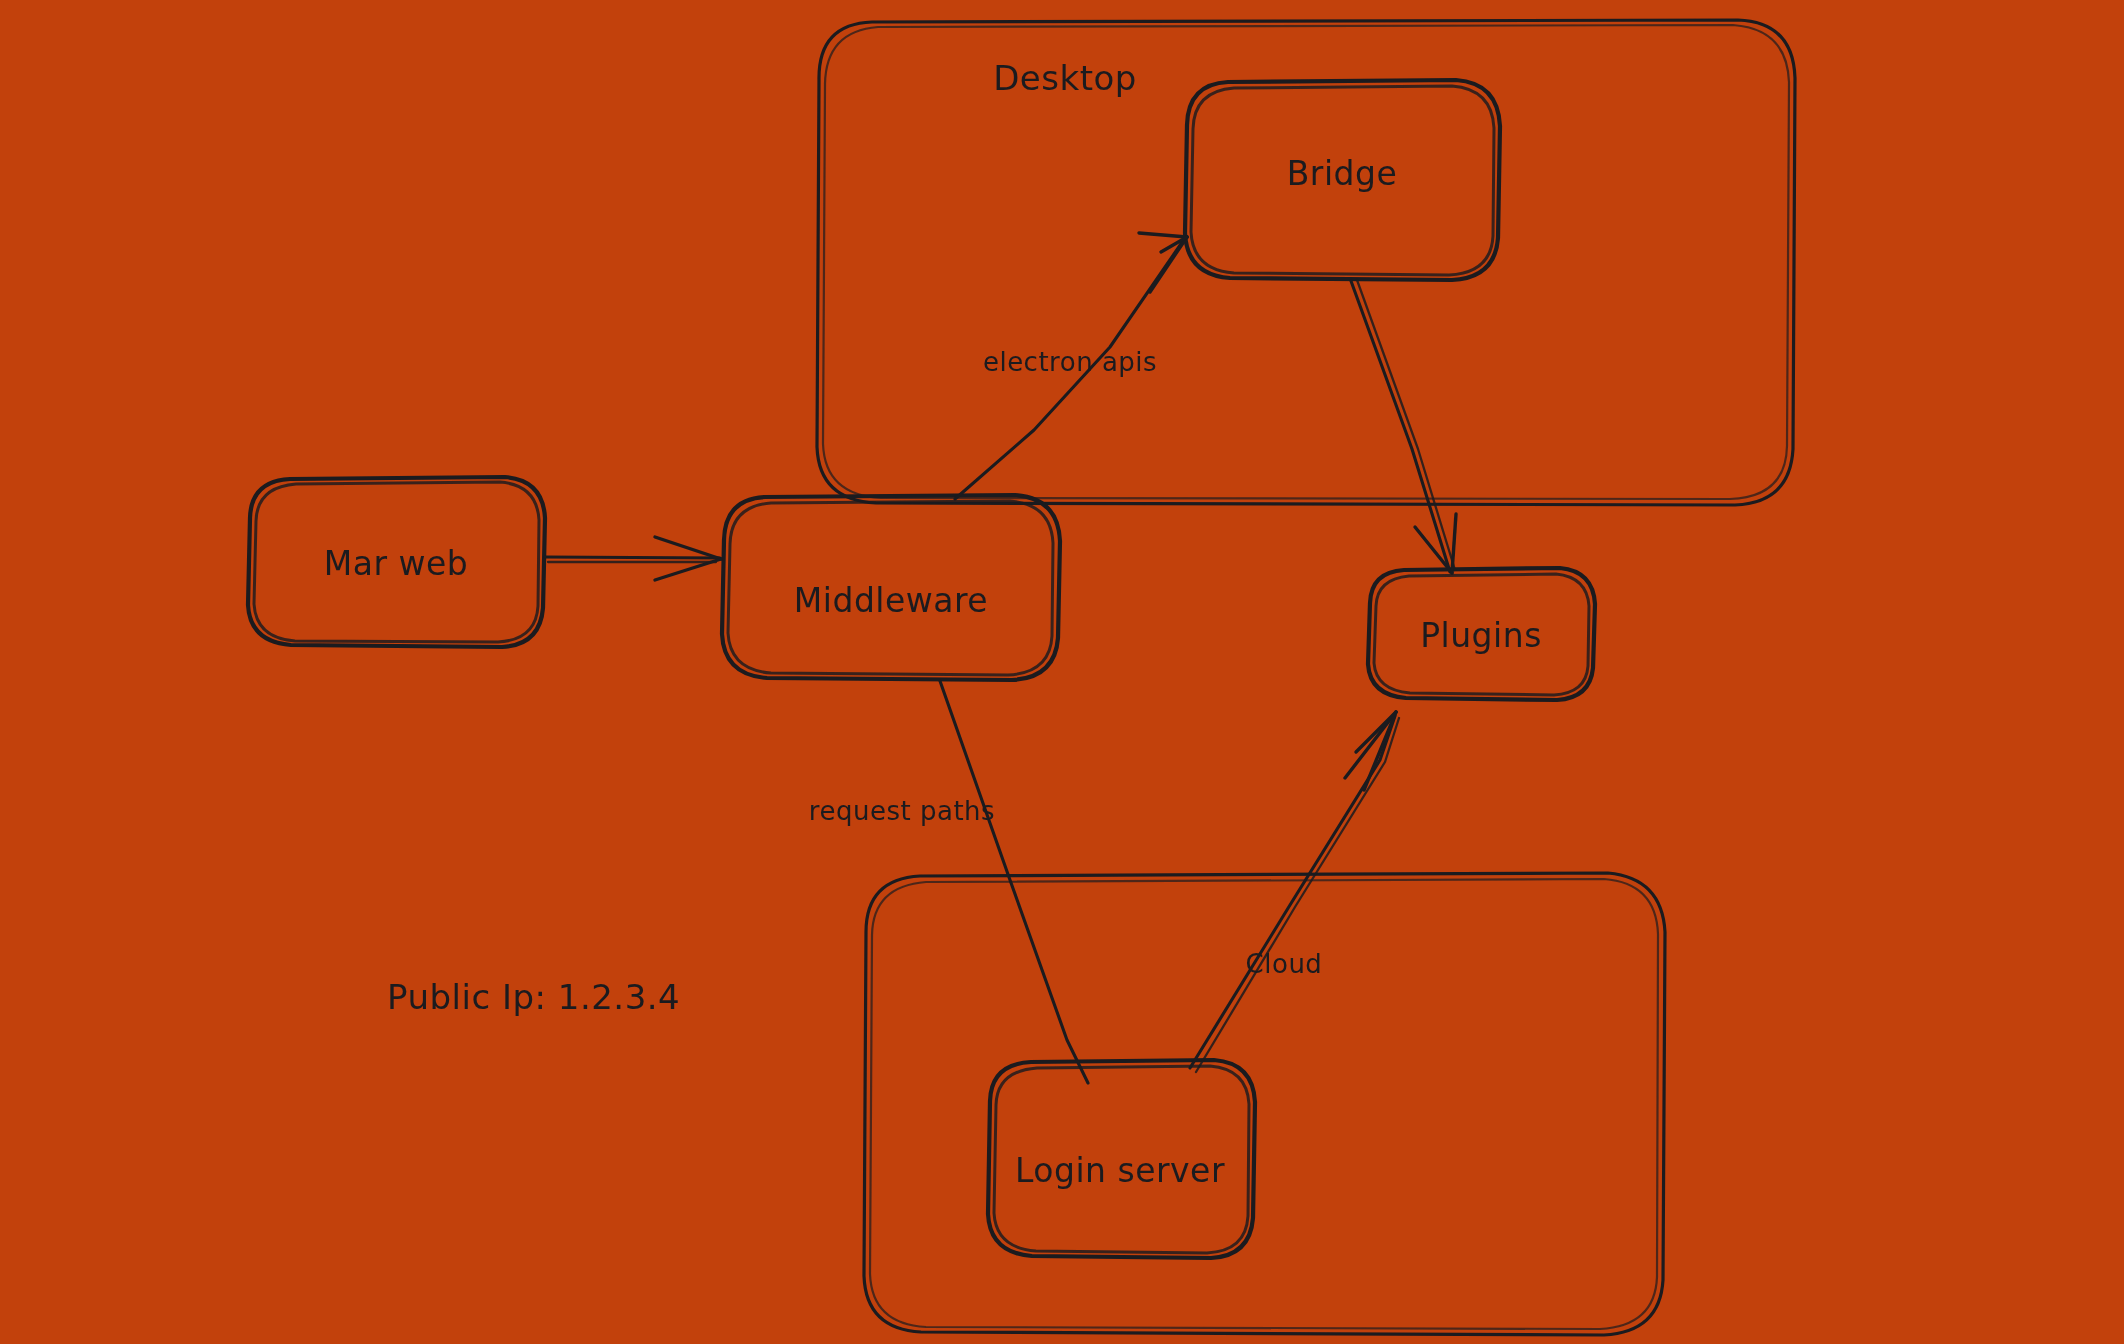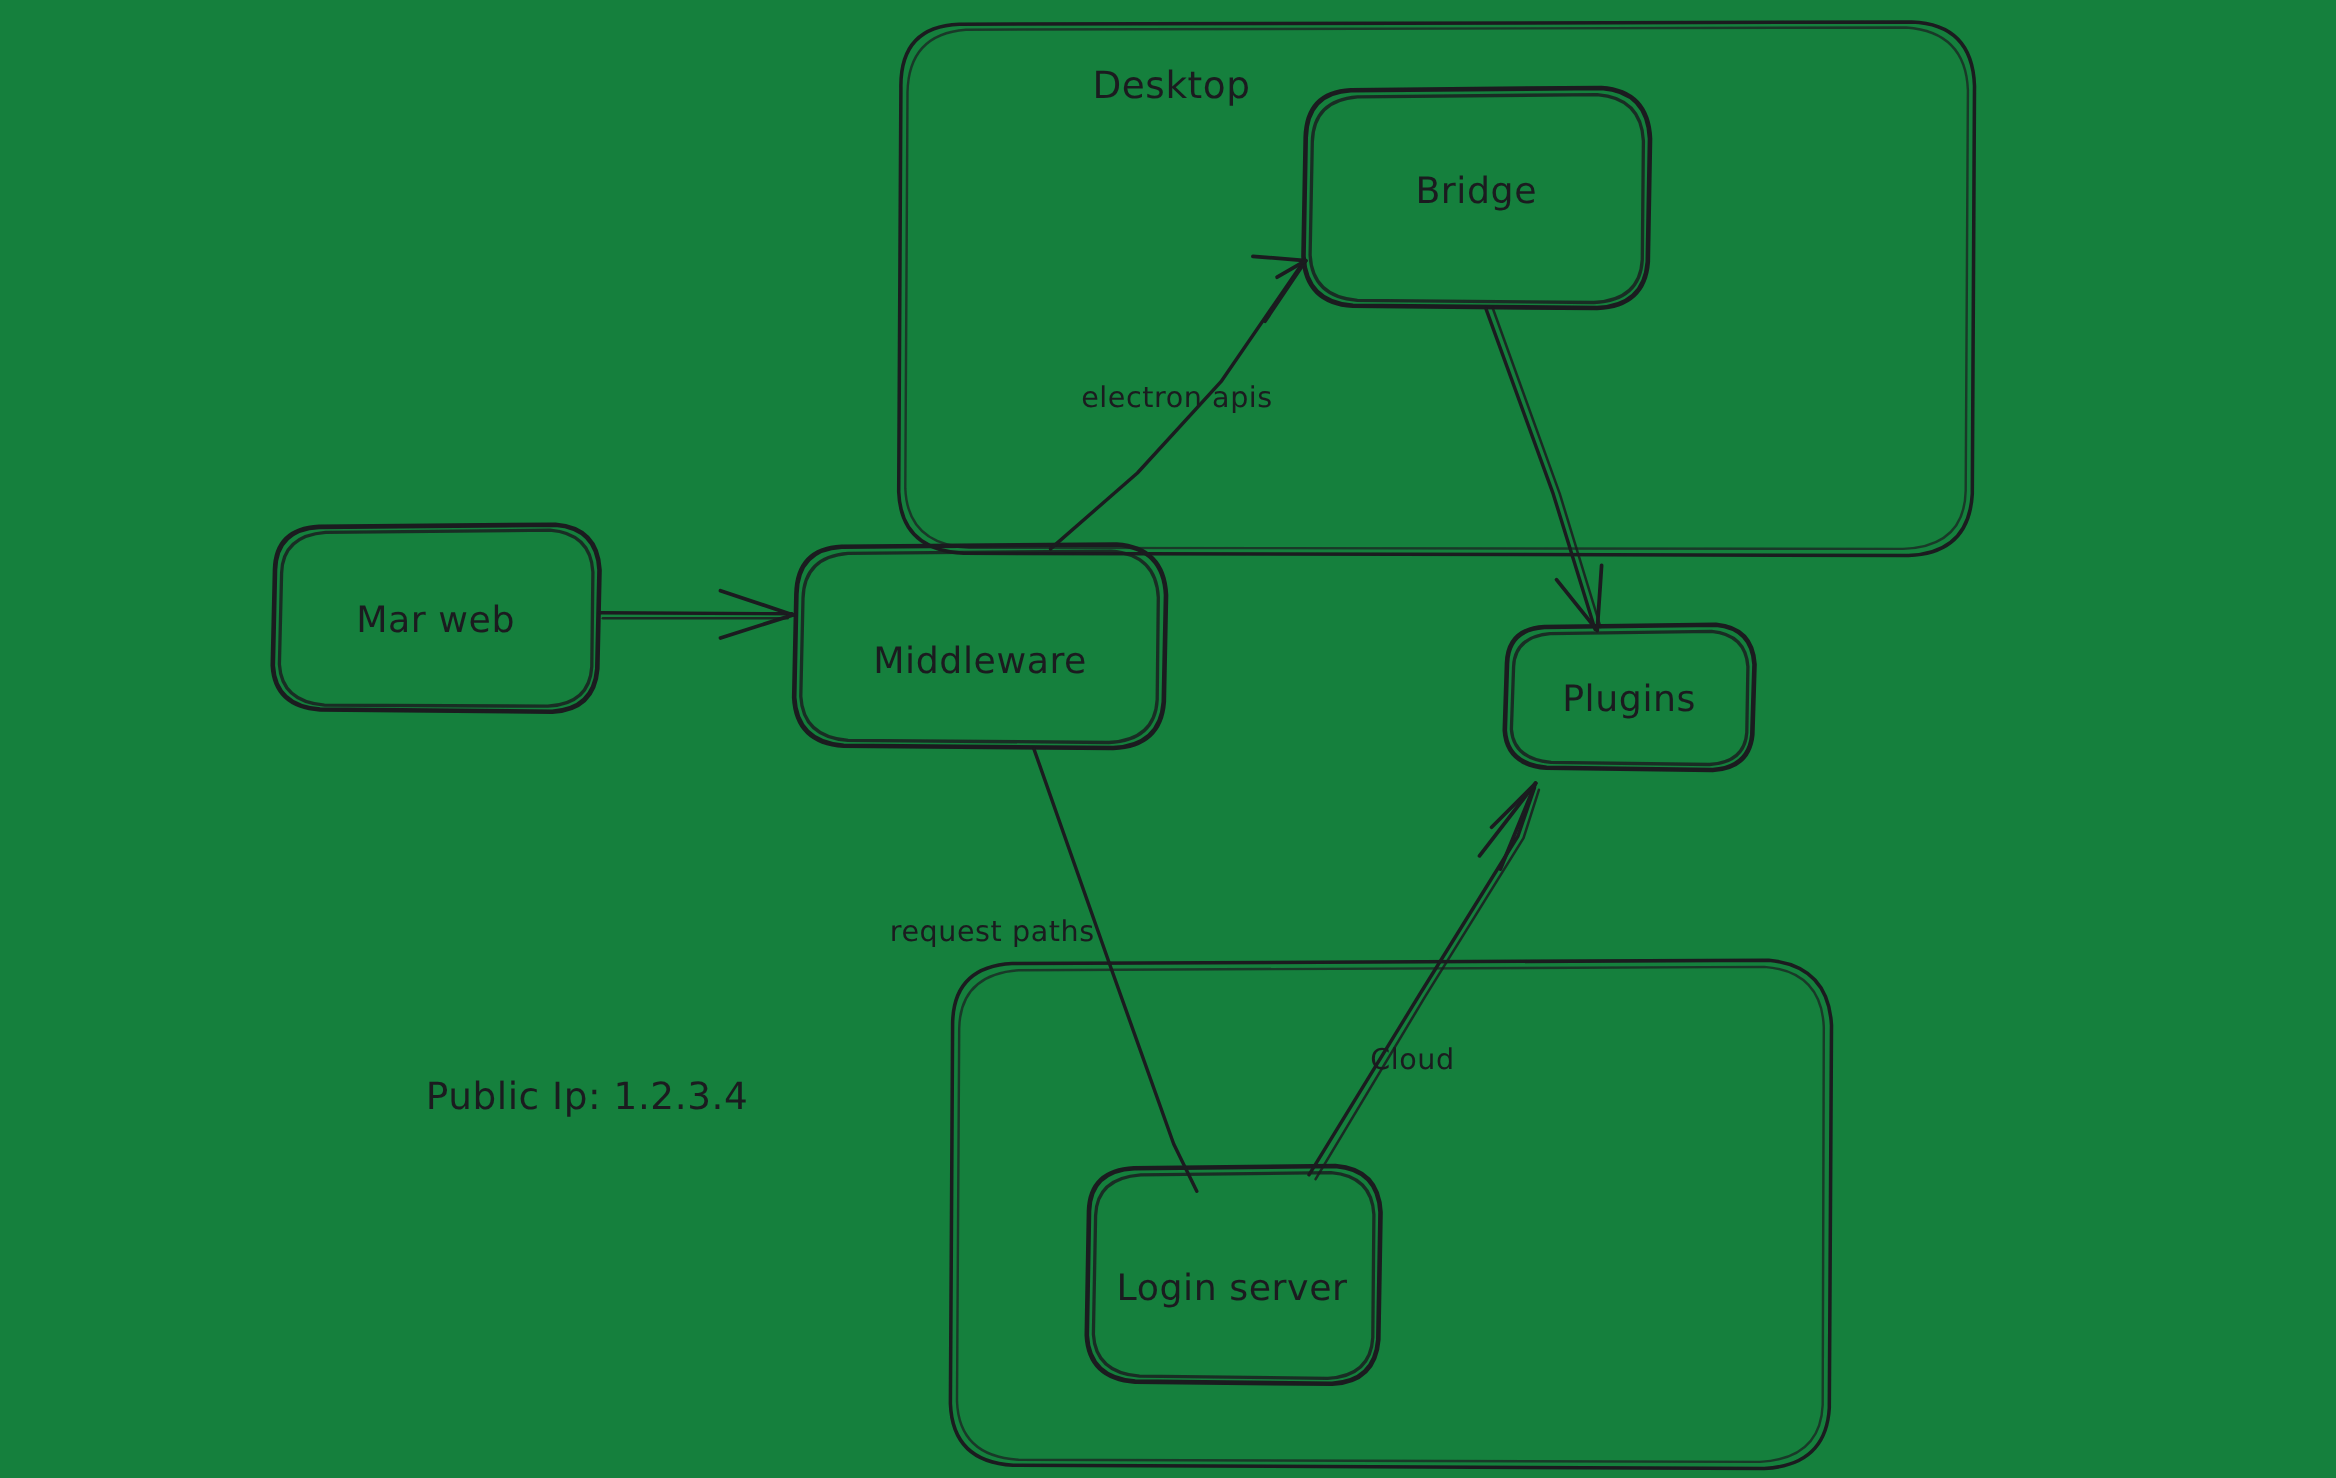--- a/index.html
+++ b/index.html
@@ -5,21 +5,21 @@
 <style>
   html, body {
     margin: 0;
     padding: 0;
     background: #ffffff;
   }
   #canvas {
     position: relative;
     width: 2124px;
     height: 1344px;
-    background: #15803d;
+    background: #c2410c;
     overflow: hidden;
     font-family: "DejaVu Sans", sans-serif;
   }
   #canvas svg.layer {
     position: absolute;
     left: 0;
     top: 0;
     width: 2124px;
     height: 1344px;
     overflow: visible;
@@ -153,21 +153,21 @@
   <div class="lbl node-label" style="left:891px; top:600px;">Middleware</div>
 
   <div class="lbl node-label" style="left:1342px; top:173px;">Bridge</div>
 
   <div class="lbl node-label" style="left:1481px; top:635px;">Plugins</div>
 
   <div class="lbl node-label" style="left:1120px; top:1170px;">Login server</div>
 
   <div class="lbl edge-label" style="left:1070px; top:362px;">electron apis</div>
 
-  <div class="lbl edge-label" style="left:902px; top:811px;margin-top:36px;">request paths</div>
+  <div class="lbl edge-label" style="left:902px; top:811px;">request paths</div>
 
   <div class="lbl edge-label" style="left:1284px; top:964px;">Cloud</div>
 
   <div style="position:absolute; left:355px; top:972px;">
     <div class="lbl note-line" style="position:relative; left:0; top:0;">Public Ip: 1.2.3.4</div>
   </div>
 
   <div class="node-hit" style="left:248px; top:478px; width:297px; height:170px;"></div>
   <div class="node-hit" style="left:722px; top:495px; width:338px; height:185px;"></div>
   <div class="node-hit" style="left:1185px; top:80px; width:315px; height:200px;"></div>

